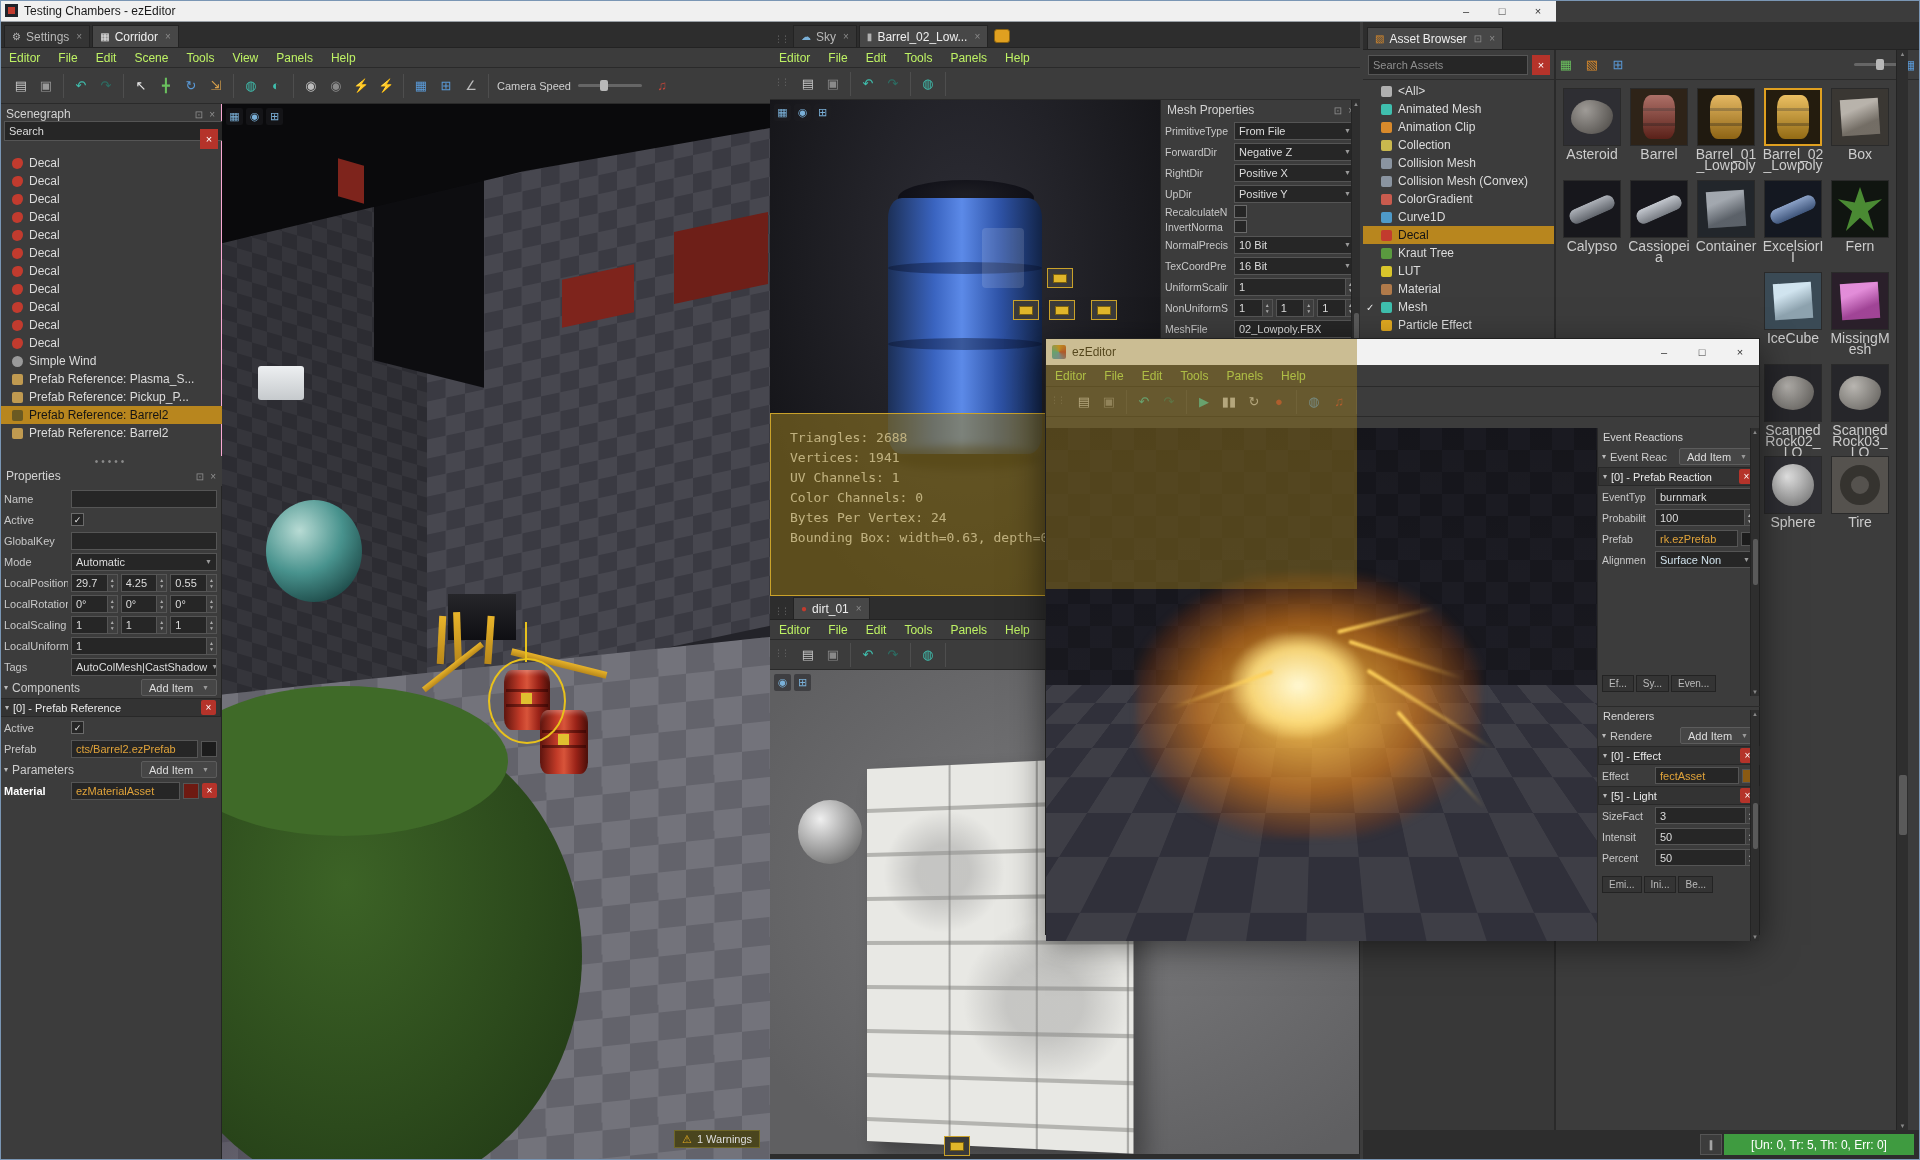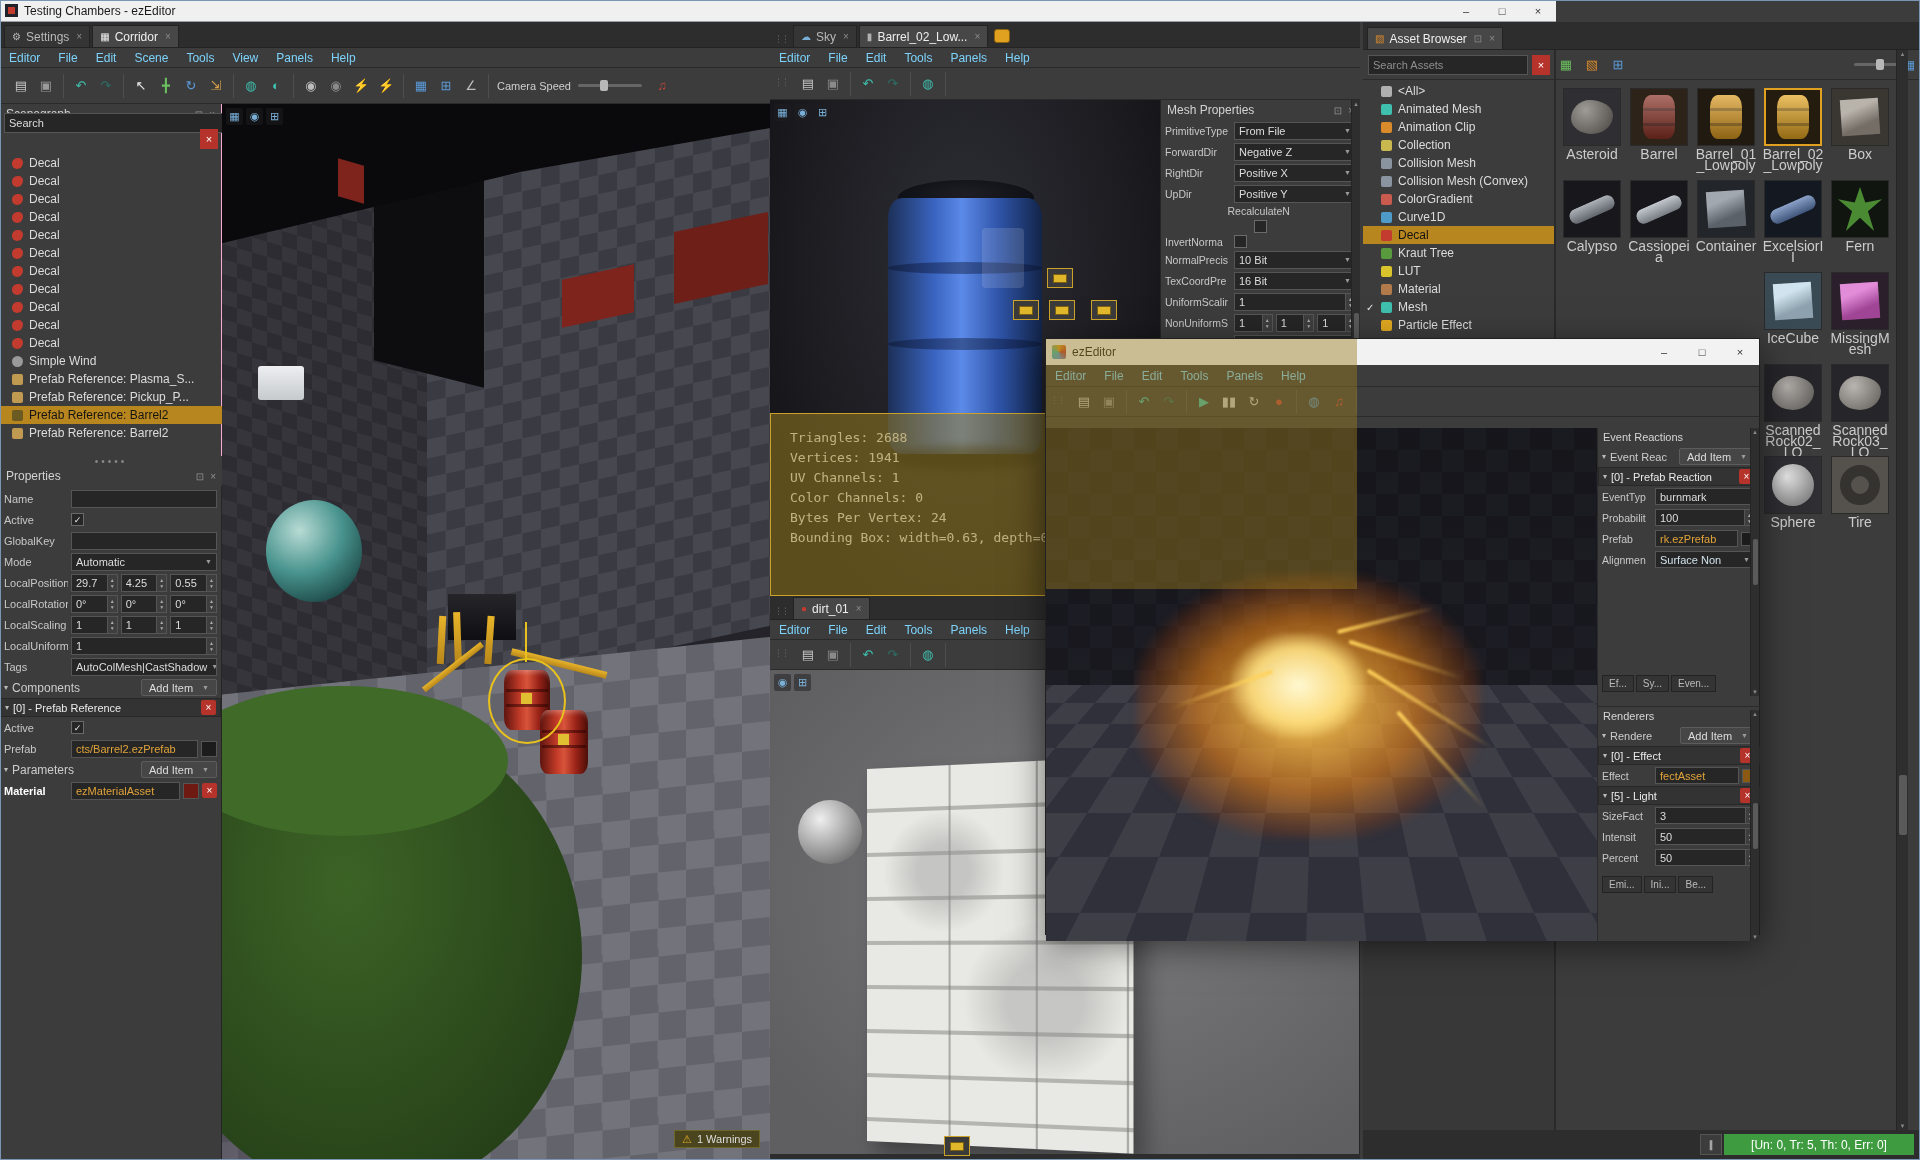--- a/index.html
+++ b/index.html
@@ -13,21 +13,21 @@
 #titlebar{position:absolute;left:0;top:0;width:1556px;height:22px;background:#f0f0f0;color:#1a1a1a;
   display:flex;align-items:center;padding-left:5px;gap:6px;border-bottom:1px solid #9aa0a6;z-index:10;}
 #titlebar .appicon{width:13px;height:13px;background:#20242a;position:relative;flex:none;}
 #titlebar .appicon i{position:absolute;left:3px;top:3px;width:7px;height:7px;background:#c23b2e;}
 #titlebar .t{font-size:12px;}
 #titlebar .wc{margin-left:auto;display:flex;height:22px;}
 #titlebar .wc span{width:36px;display:flex;align-items:center;justify-content:center;color:#333;font-size:11px;}
 
 
 .menu-bar{display:flex;align-items:center;background:#3c3c3c;border-bottom:1px solid #2a2a2a;}
-.menu-item{padding:0 9px;color:#7dd3fc;height:100%;display:flex;align-items:center;}
+.menu-item{padding:0 9px;color:#bef264;height:100%;display:flex;align-items:center;}
 .dtab{height:22px;background:#353535;border:1px solid #232323;border-bottom:none;display:flex;align-items:center;gap:5px;padding:0 7px;color:#b8b8b8;font-size:12px;white-space:nowrap;}
 .dtab.active{background:#474747;color:#eee;}
 .dtab .ticn{font-size:10px;}
 .dtab .tclose{color:#8a8a8a;font-size:10px;margin-left:2px;}
 .tabbar{background:#2d2d2d;display:flex;align-items:flex-end;gap:2px;padding-left:4px;border-bottom:1px solid #232323;}
 .grip{color:#6a6a6a;font-size:9px;letter-spacing:-2px;margin:0 3px 3px 0;}
 .toolbar{background:#3c3c3c;border-bottom:1px solid #2a2a2a;display:flex;align-items:center;padding:0 4px;}
 .tgroup{display:flex;align-items:center;gap:1px;padding:0 5px;border-right:1px solid #4e4e4e;height:24px;}
 .tbtn{min-width:24px;height:24px;display:flex;align-items:center;justify-content:center;border-radius:2px;font-size:13px;}
 .phead{height:20px;display:flex;align-items:center;padding:0 6px;font-size:12px;color:#d2d2d2;background:#3c3c3c;}
@@ -55,21 +55,21 @@
 
 
 #left-tabbar{position:absolute;left:0;top:22px;width:770px;height:26px;}
 #left-menubar{position:absolute;left:0;top:48px;width:770px;height:20px;}
 #left-toolbar{position:absolute;left:0;top:68px;width:770px;height:36px;}
 #camera-speed{display:flex;align-items:center;gap:7px;padding:0 8px;font-size:11px;color:#cfcfcf;}
 .slider{width:64px;height:3px;background:#666;position:relative;border-radius:2px;}
 .slider i{position:absolute;left:22px;top:-4px;width:8px;height:11px;background:#b8b8b8;border-radius:2px;}
 
 #scenegraph{position:absolute;left:0;top:104px;width:222px;height:352px;background:#3c3c3c;border-right:1px solid #f9a8d4;}
-#sg-search{position:absolute;left:4px;top:9px;width:220px;height:20px;}
+#sg-search{position:absolute;left:4px;top:17px;width:220px;height:20px;}
 #sg-clear{position:absolute;right:3px;top:25px;width:18px;height:20px;background:#b5332a;color:#fff;display:flex;align-items:center;justify-content:center;font-size:11px;}
 #sg-tree{position:absolute;left:0;top:50px;width:222px;height:300px;overflow:hidden;}
 .sg-item{height:18px;display:flex;align-items:center;gap:6px;padding-left:12px;white-space:nowrap;font-size:12px;color:#dcdcdc;}
 .sg-item.selected{background:#b8861e;color:#141414;}
 .sg-icon{width:11px;height:11px;flex:none;border-radius:2px;}
 .sg-icon[data-type="decal"]{border-radius:50% 40% 55% 45%;}
 .sg-icon[data-type="wind"]{border-radius:50%;}
 #sg-splitter{position:absolute;left:0;top:456px;width:222px;height:10px;display:flex;align-items:center;justify-content:center;color:#8a8a8a;font-size:10px;letter-spacing:3px;}
 
 #properties{position:absolute;left:0;top:466px;width:222px;height:694px;background:#3c3c3c;border-right:1px solid #252525;padding-top:22px;}
@@ -673,21 +673,21 @@
         <span class="arr">▼</span>
       </span>
     </div>
   <div class="prop-row">
       <span class="prop-label">UpDir</span>
       <span class="inp drop grow">
         <span>Positive Y</span>
         <span class="arr">▼</span>
       </span>
     </div>
-  <div class="prop-row" style="min-height:15px;flex-direction:column;">
+  <div class="prop-row" style="min-height:15px;">
       <span class="prop-label">RecalculateN</span>
       <span class="chk"></span>
     </div>
   <div class="prop-row" style="min-height:15px;">
       <span class="prop-label">InvertNorma</span>
       <span class="chk"></span>
     </div>
   <div class="prop-row">
       <span class="prop-label">NormalPrecis</span>
       <span class="inp drop grow">

